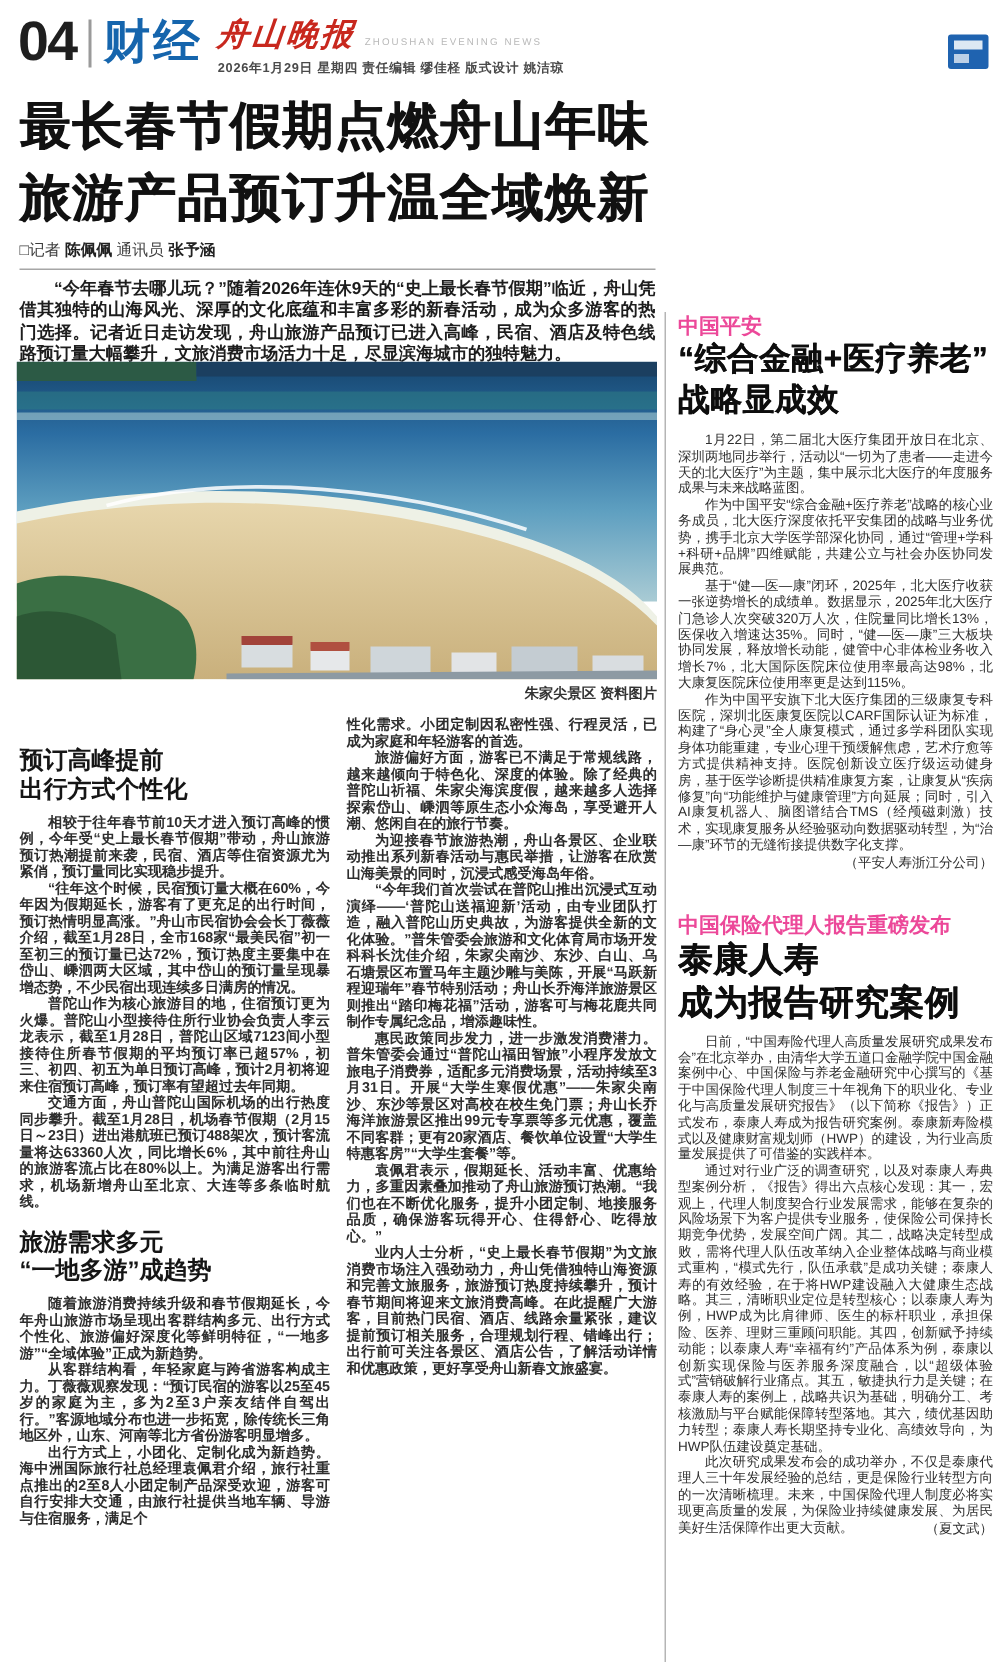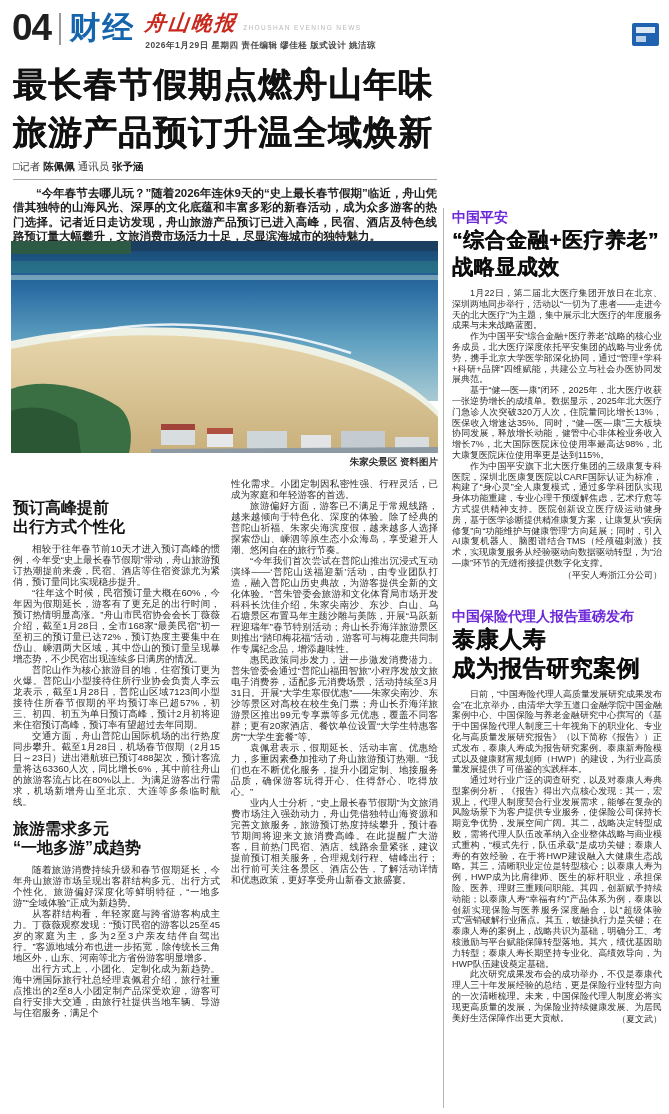--- a/index.html
+++ b/index.html
@@ -49,29 +49,29 @@
 
   
   .photo { position:absolute; left:11px; top:241px; width:427px; height:212px; overflow:hidden; }
   .photo svg { display:block; width:100%; height:100%; }
   .caption { position:absolute; left:11px; top:456px; width:427px; text-align:right; font-size:9.5px; font-weight:700; color:#333; }
 
   
   .col { position:absolute; top:478px; height:632px; overflow:hidden; text-align:justify; }
   .col-left   { left:13px;  width:207px; }
   .col-middle { left:231px; width:207px; }
-  .col p { font-size:9.5px; line-height:11px; color:#2e2e2e; text-indent:2em; }
+  .col p { font-size:9.5px; line-height:11px; color:#2e2e2e; text-indent:2em;font-weight:bold; }
   .col p.no-indent { text-indent:0; }
   .col-heading { font-size:16px; font-weight:900; color:#151515; line-height:19px; text-align:left; margin:8px 0 7px 0; }
   .col-heading.later { margin-top:12px; }
 
   
   .vrule { position:absolute; left:443px; top:208px; width:1px; height:900px; background:#b5b5b5; }
   .rail { position:absolute; left:452px; top:208px; width:210px; height:900px; overflow:hidden; text-align:justify; }
-  .kicker { font-size:14px; font-weight:700; color:#6d28d9; text-align:left; line-height:18px; }
+  .kicker { font-size:14px; font-weight:700; color:#ec4899; text-align:left; line-height:18px; }
   .rail-headline { font-size:21px; font-weight:900; color:#0d0d0d; line-height:27px; text-align:left; letter-spacing:.5px; text-shadow:.4px 0 0 #0d0d0d; }
   .rail-headline.big { font-size:23px; line-height:29px; }
   .rail p { font-size:9px; line-height:10.8px; color:#2e2e2e; text-indent:2em; margin:0; }
   .rail .sig { font-size:9px; line-height:12px; color:#2e2e2e; text-align:right; text-indent:0; }
   .rail .art2 { margin-top:26px; }
   .rail .gap-s { height:6px; } .rail .gap-m { height:8px; }
 </style>
 </head>
 <body>
 
@@ -157,20 +157,21 @@
       <div>“一地多游”成趋势</div>
     </div>
     <p>随着旅游消费持续升级和春节假期延长，今年舟山旅游市场呈现出客群结构多元、出行方式个性化、旅游偏好深度化等鲜明特征，“一地多游”“全域体验”正成为新趋势。</p>
     <p>从客群结构看，年轻家庭与跨省游客构成主力。丁薇薇观察发现：“预订民宿的游客以25至45岁的家庭为主，多为2至3户亲友结伴自驾出行。”客源地域分布也进一步拓宽，除传统长三角地区外，山东、河南等北方省份游客明显增多。</p>
     <p>出行方式上，小团化、定制化成为新趋势。海中洲国际旅行社总经理袁佩君介绍，旅行社重点推出的2至8人小团定制产品深受欢迎，游客可自行安排大交通，由旅行社提供当地车辆、导游与住宿服务，满足个</p>
   </div>
 
   <div class="col col-middle">
     <p class="no-indent">性化需求。小团定制因私密性强、行程灵活，已成为家庭和年轻游客的首选。</p>
     <p>旅游偏好方面，游客已不满足于常规线路，越来越倾向于特色化、深度的体验。除了经典的普陀山祈福、朱家尖海滨度假，越来越多人选择探索岱山、嵊泗等原生态小众海岛，享受避开人潮、悠闲自在的旅行节奏。</p>
+    <p>为迎接春节旅游热潮，舟山各景区、企业联动推出系列新春活动与惠民举措，让游客在欣赏山海美景的同时，沉浸式感受海岛年俗。</p>
     <p>“今年我们首次尝试在普陀山推出沉浸式互动演绎——‘普陀山送福迎新’活动，由专业团队打造，融入普陀山历史典故，为游客提供全新的文化体验。”普朱管委会旅游和文化体育局市场开发科科长沈佳介绍，朱家尖南沙、东沙、白山、乌石塘景区布置马年主题沙雕与美陈，开展“马跃新程迎瑞年”春节特别活动；舟山长乔海洋旅游景区则推出“踏印梅花福”活动，游客可与梅花鹿共同制作专属纪念品，增添趣味性。</p>
     <p>惠民政策同步发力，进一步激发消费潜力。普朱管委会通过“普陀山福田智旅”小程序发放文旅电子消费券，适配多元消费场景，活动持续至3月31日。开展“大学生寒假优惠”——朱家尖南沙、东沙等景区对高校在校生免门票；舟山长乔海洋旅游景区推出99元专享票等多元优惠，覆盖不同客群；更有20家酒店、餐饮单位设置“大学生特惠客房”“大学生套餐”等。</p>
     <p>袁佩君表示，假期延长、活动丰富、优惠给力，多重因素叠加推动了舟山旅游预订热潮。“我们也在不断优化服务，提升小团定制、地接服务品质，确保游客玩得开心、住得舒心、吃得放心。”</p>
     <p>业内人士分析，“史上最长春节假期”为文旅消费市场注入强劲动力，舟山凭借独特山海资源和完善文旅服务，旅游预订热度持续攀升，预计春节期间将迎来文旅消费高峰。在此提醒广大游客，目前热门民宿、酒店、线路余量紧张，建议提前预订相关服务，合理规划行程、错峰出行；出行前可关注各景区、酒店公告，了解活动详情和优惠政策，更好享受舟山新春文旅盛宴。</p>
   </div>
 
   <div class="vrule"></div>
 
   <div class="rail">
 

